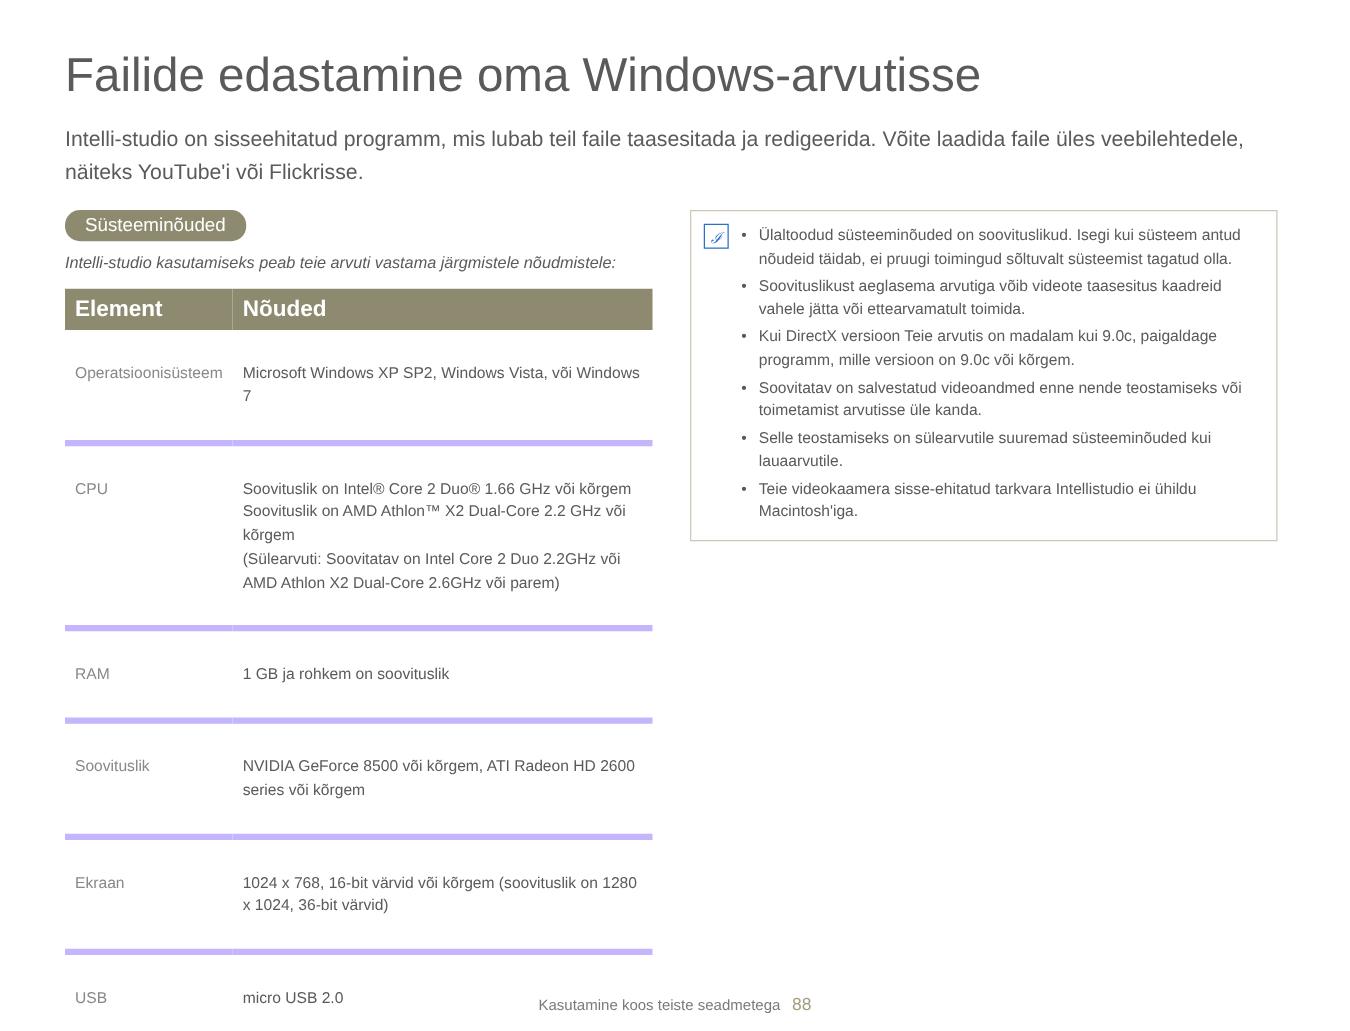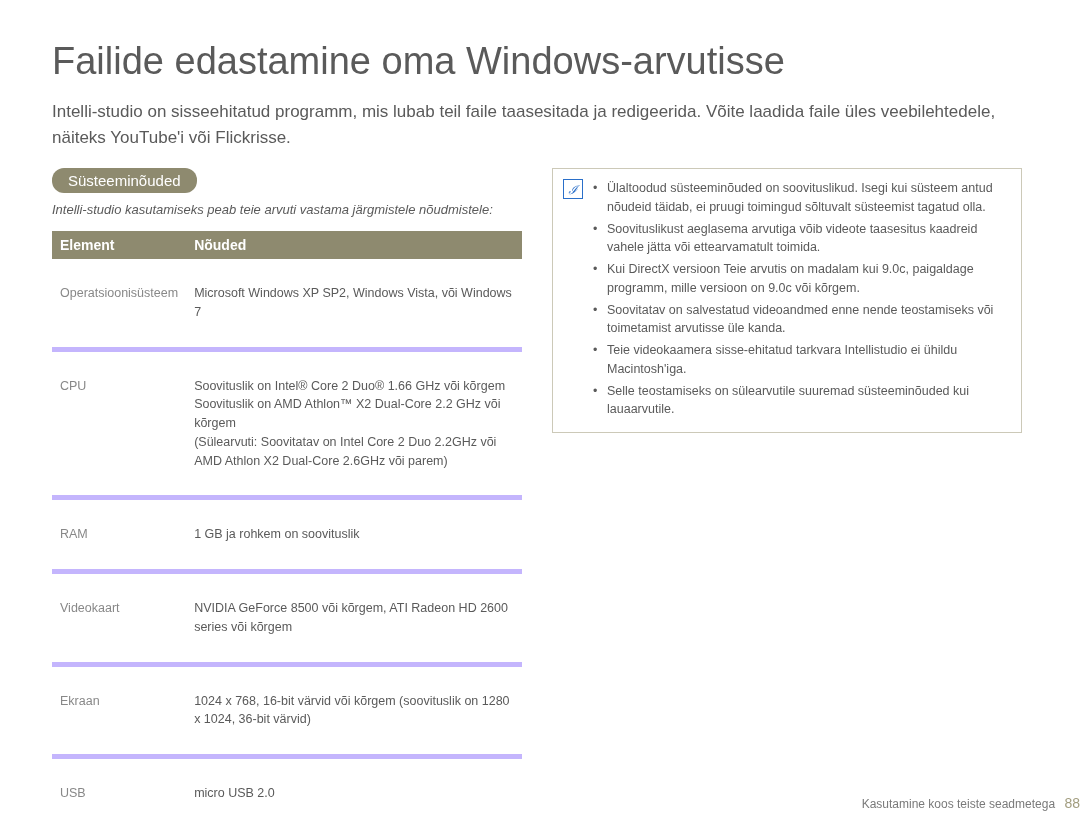--- a/index.html
+++ b/index.html
@@ -54,21 +54,21 @@
     width: 100%;
     border-collapse: collapse;
     font-size: 12.5px;
   }
   table.req th {
     background: #8e8a6f;
     color: #fff;
     text-align: left;
     font-weight: bold;
     padding: 6px 8px;
-    font-size: 14px;
+    font-size: 18px;
   }
   table.req td {
     border-bottom: 5px solid #c4b5fd;
     padding: 25px 8px;
     vertical-align: top;
     color: #5a5a5a;
     line-height: 1.5;
   }
   table.req td:first-child {
     width: 110px;
@@ -127,21 +127,21 @@
     left: 0;
     width: 470px;
     height: 200px;
   }
 
   .footer {
     position: absolute;
     bottom: 14px;
     left: 0;
     width: 100%;
-    text-align: right;
+    text-align: center;
     font-size: 12px;
     color: #7a7a7a;
   }
   .footer .pagenum {
     color: #a29d7f;
     font-size: 14px;
     margin-left: 6px;
   }
 
   
@@ -175,21 +175,21 @@
         <tr>
           <td>CPU</td>
           <td style="white-space:pre-line">Soovituslik on Intel® Core 2 Duo® 1.66 GHz või kõrgem Soovituslik on AMD Athlon™ X2 Dual-Core 2.2 GHz või kõrgem
 (Sülearvuti: Soovitatav on Intel Core 2 Duo 2.2GHz või AMD Athlon X2 Dual-Core 2.6GHz või parem)</td>
         </tr>
         <tr>
           <td>RAM</td>
           <td>1 GB ja rohkem on soovituslik</td>
         </tr>
         <tr>
-          <td>Videokaart</td>
+          <td>Soovituslik</td>
           <td>NVIDIA GeForce 8500 või kõrgem, ATI Radeon HD 2600 series või kõrgem</td>
         </tr>
         <tr>
           <td>Ekraan</td>
           <td>1024 x 768, 16-bit värvid või kõrgem (soovituslik on 1280 x 1024, 36-bit värvid)</td>
         </tr>
         <tr>
           <td>USB</td>
           <td>micro USB 2.0</td>
         </tr>
@@ -204,22 +204,22 @@
   <div class="col-right">
 
     <div class="note-box">
       <div class="note-icon">ℐ</div>
       <div class="note-content">
         <ul>
           <li>Ülaltoodud süsteeminõuded on soovituslikud. Isegi kui süsteem antud nõudeid täidab, ei pruugi toimingud sõltuvalt süsteemist tagatud olla.</li>
           <li>Soovituslikust aeglasema arvutiga võib videote taasesitus kaadreid vahele jätta või ettearvamatult toimida.</li>
           <li>Kui DirectX versioon Teie arvutis on madalam kui 9.0c, paigaldage programm, mille versioon on 9.0c või kõrgem.</li>
           <li>Soovitatav on salvestatud videoandmed enne nende teostamiseks või toimetamist arvutisse üle kanda.</li>
+          <li>Selle teostamiseks on sülearvutile suuremad süsteeminõuded kui lauaarvutile.</li>
           <li>Teie videokaamera sisse-ehitatud tarkvara Intellistudio ei ühildu Macintosh'iga.</li>
-          <li>Selle teostamiseks on sülearvutile suuremad süsteeminõuded kui lauaarvutile.</li>
         </ul>
       </div>
     </div>
 
 
     <div class="illustration">
       <svg class="illus-svg" viewBox="0 0 470 200">
 
         <g>
           <path d="M 100 150 Q 130 70 195 60" fill="none" stroke="#bbb" stroke-width="22" stroke-linecap="round"></path>

